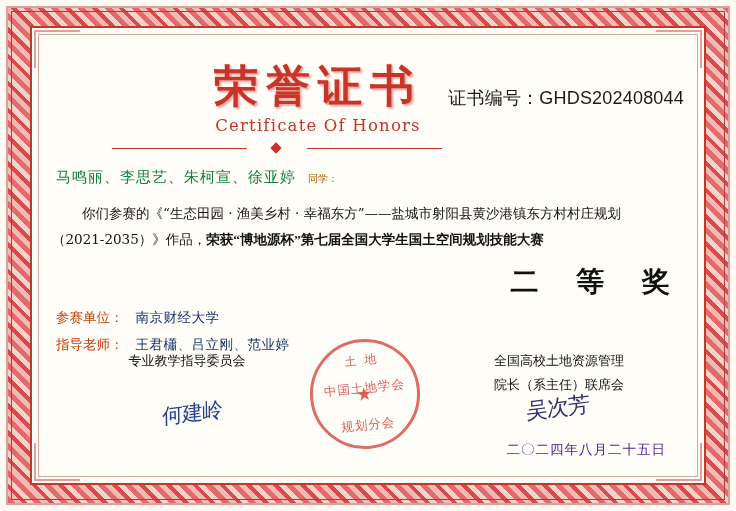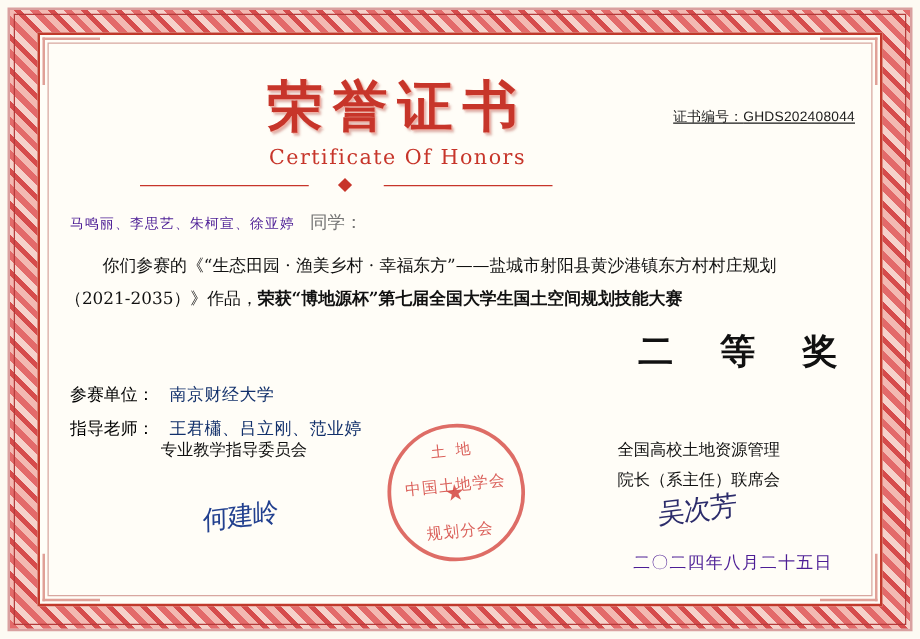--- a/index.html
+++ b/index.html
@@ -86,25 +86,24 @@
     left: 52px;
     top: 46px;
     right: 52px;
     bottom: 46px;
   }
 
   .cert-no {
     position: absolute;
     right: 0;
     top: 40px;
-    font-size: 11px;
+    font-size: 18px;
     color: #1a1a1a;
     letter-spacing: .2px;
     white-space: nowrap;
-    text-decoration: underline;
   }
 
   .title-block {
     text-align: center;
     padding-top: 16px;
   }
   .title-cn {
     font-family: "DejaVu Serif", "Liberation Serif", serif;
     font-size: 44px;
     font-weight: bold;
@@ -155,63 +154,63 @@
     color: #111;
   }
 
   .line-names {
     font-size: 15px;
     margin-top: 4px;
     padding-left: 4px;
   }
   .line-names .names {
     font-family: "DejaVu Sans", sans-serif;
-    color: #4c1d95;
-    font-size: 11px;
+    color: #15803d;
+    font-size: 15px;
     letter-spacing: 1px;
   }
   .line-names .suffix {
     margin-left: 12px;
-    font-size: 14px;
-    color: #737373;
+    font-size: 10px;
+    color: #a16207;
     font-family: Liberation Mono, monospace;
   }
 
   .para {
     margin-top: 13px;
     font-size: 13.5px;
     line-height: 26px;
     text-indent: 30px;
     padding-right: 6px;
     text-align: justify;
   }
   .para-2 {
     text-indent: 0;
     font-size: 13.5px;
     line-height: 26px;
   }
-  .bold-cup { font-weight: bold; }
+  .bold-cup { font-weight: bold; font-family: Liberation Serif, serif; }
 
   .award {
     text-align: right;
     font-family: "DejaVu Serif", "Liberation Serif", serif;
     font-size: 28px;
     font-weight: bold;
     letter-spacing: 14px;
     margin: 10px 0 4px;
     color: #111;
   }
 
   .kv {
     font-size: 13.5px;
     line-height: 25px;
     margin-top: 2px;
     padding-left: 4px;
   }
-  .kv .k { color: #000000; }
+  .kv .k { color: #c2410c; }
   .kv .v { color: #12306b; margin-left: 12px; letter-spacing: .5px; }
 
   .closing {
     font-size: 13.5px;
     margin-top: 4px;
     padding-left: 4px;
   }
 
   
   .footer {

